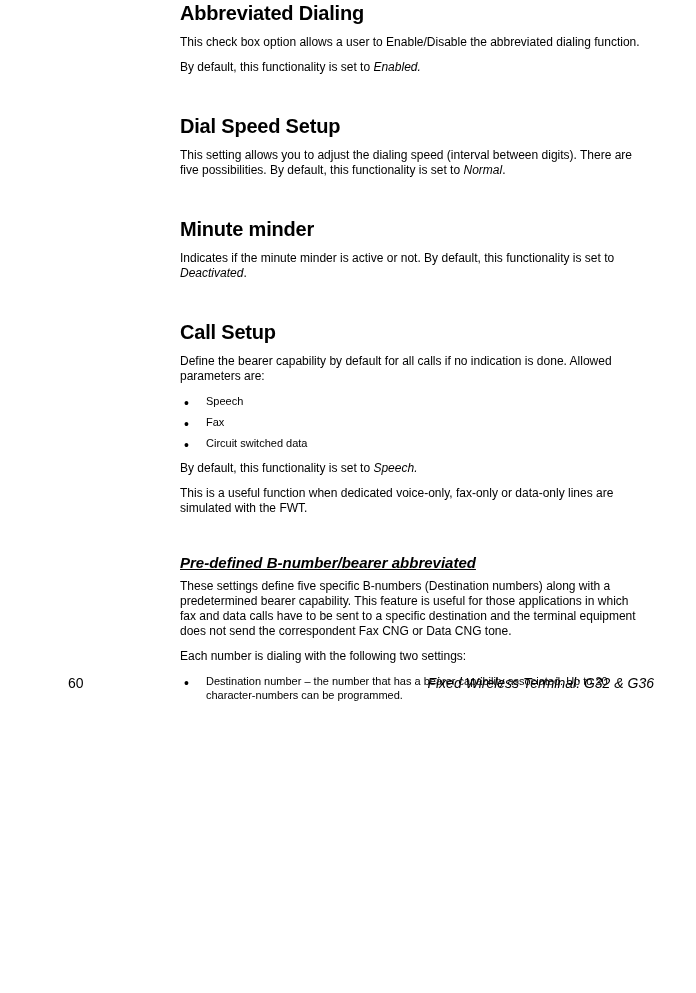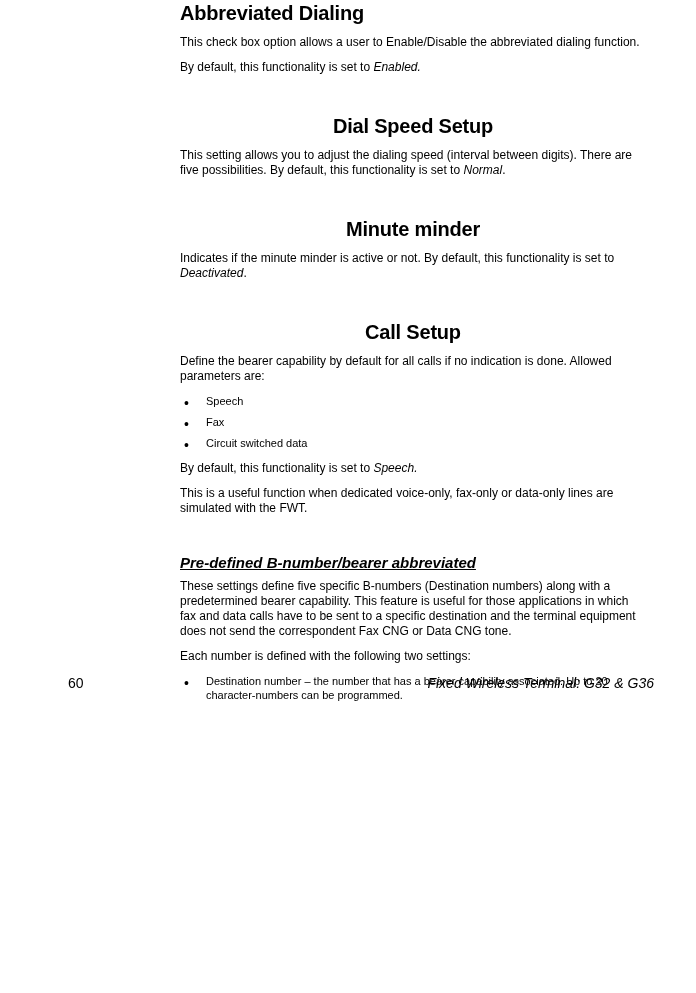--- a/index.html
+++ b/index.html
@@ -22,21 +22,20 @@
     padding-top: 2px;
   }
   h2 {
     font-size: 20px;
     font-weight: bold;
     margin: 0 0 10px 0;
     letter-spacing: -0.2px;
   }
   h2.spaced {
     margin-top: 40px;
-    text-align: center;
   }
   p {
     font-size: 12px;
     line-height: 1.25;
     margin: 0 0 10px 0;
   }
   ul {
     list-style: none;
     padding: 0;
     margin: 0 0 10px 0;
@@ -107,21 +106,21 @@
       <li>Fax</li>
       <li>Circuit switched data</li>
     </ul>
     <p>
       <span>By default, this functionality is set to </span><em>Speech.</em>
     </p>
     <p>This is a useful function when dedicated voice-only, fax-only or data-only lines are simulated with the FWT.</p>
 
     <div class="sub-heading">Pre-defined B-number/bearer abbreviated</div>
     <p>These settings define five specific B-numbers (Destination numbers) along with a predetermined bearer capability. This feature is useful for those applications in which fax and data calls have to be sent to a specific destination and the terminal equipment does not send the correspondent Fax CNG or Data CNG tone.</p>
-    <p>Each number is defined with the following two settings:</p>
+    <p>Each number is dialing with the following two settings:</p>
     <ul>
       <li>Destination number – the number that has a bearer capability associated. Up to 20 character-numbers can be programmed.</li>
     </ul>
 
   </div>
 
   <div class="footer">
     <span>60</span>
     <span class="right">Fixed Wireless Terminal: G32 &amp; G36</span>
   </div>

